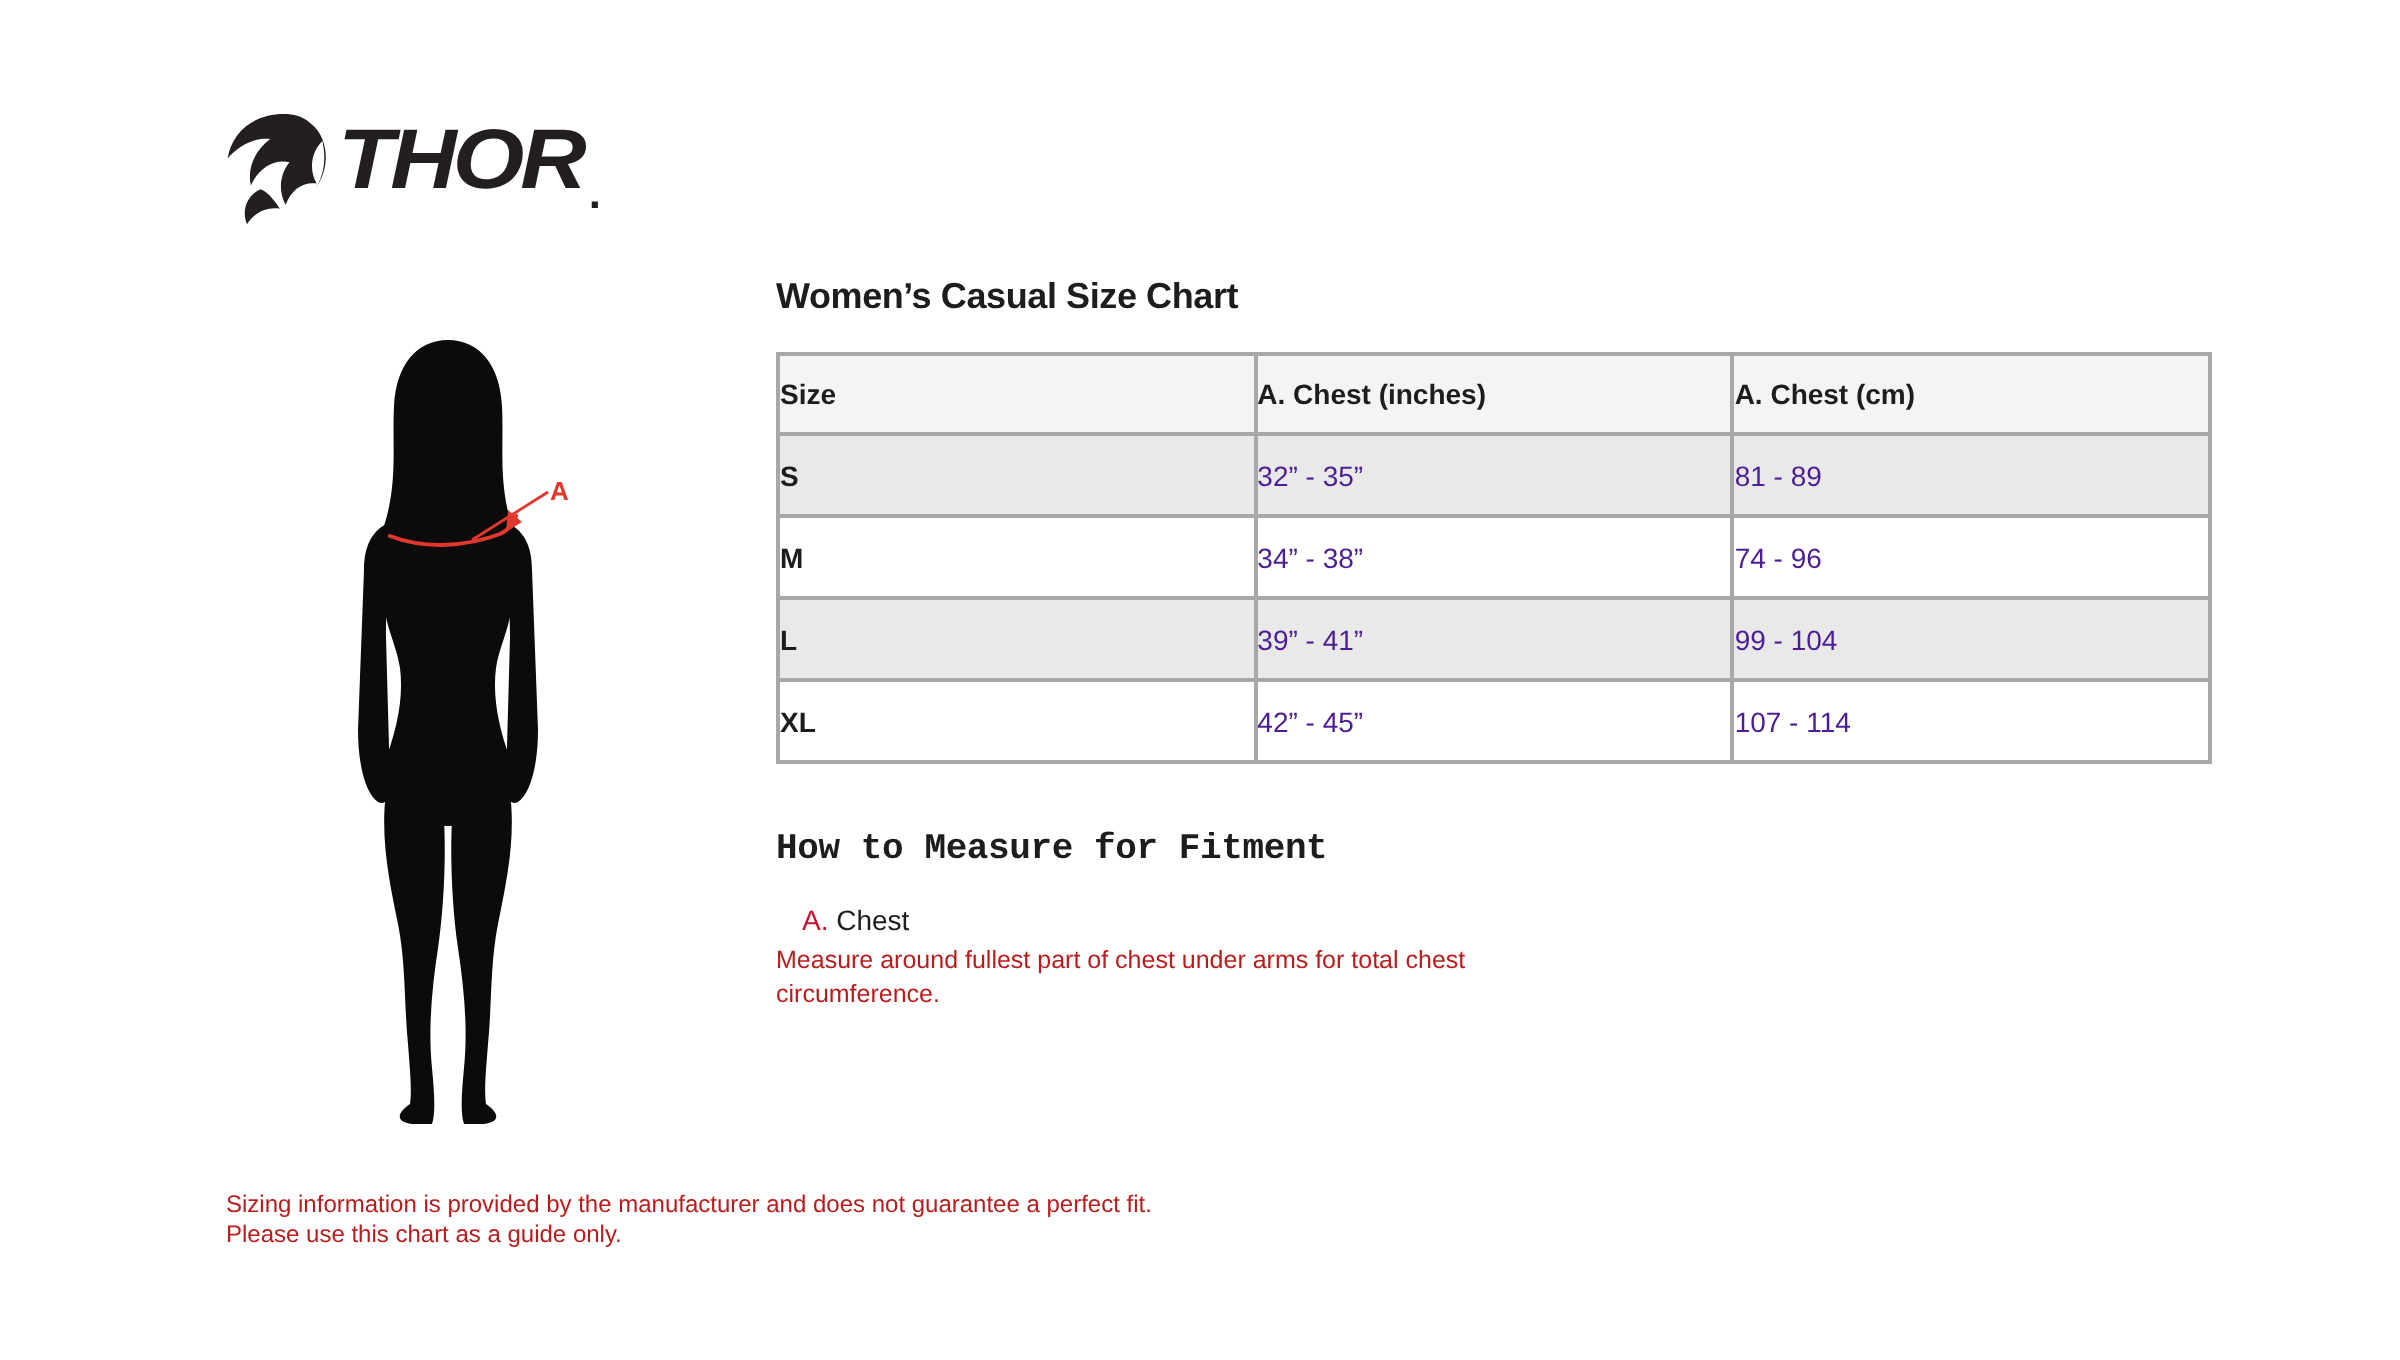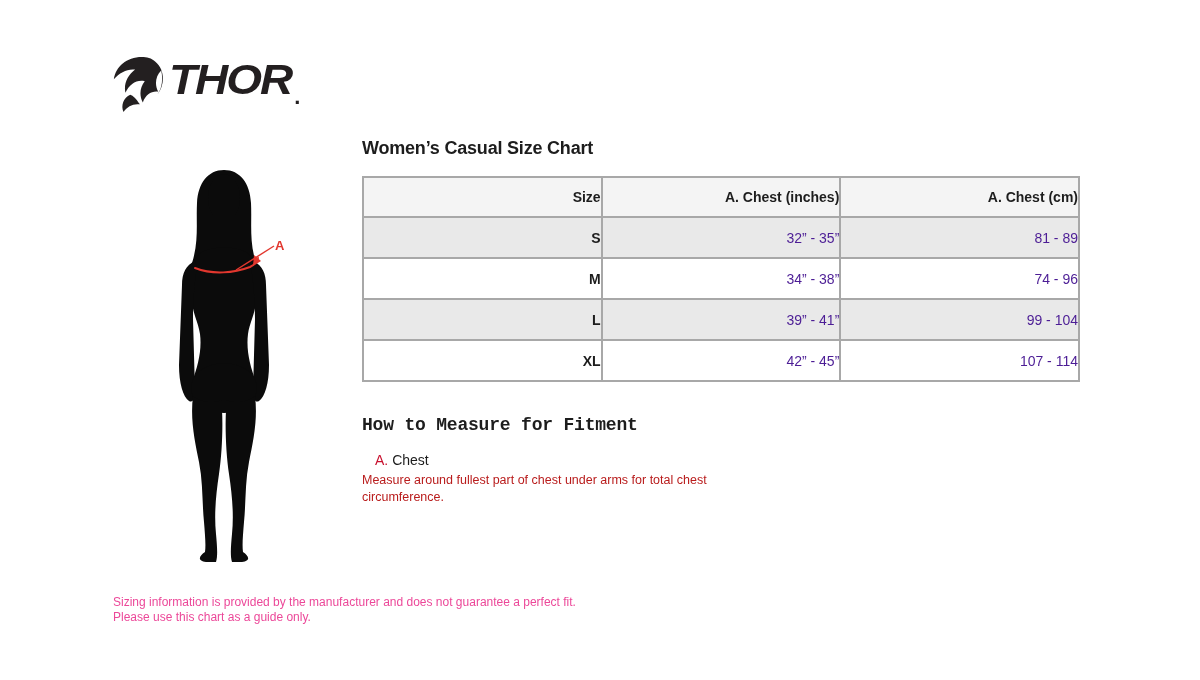--- a/index.html
+++ b/index.html
@@ -56,40 +56,40 @@
   .annot-a {
     fill: #e2372e;
     font-family: "Liberation Sans", sans-serif;
     font-size: 13px;
     font-weight: bold;
   }
 
   
   .content {
     position: absolute;
-    left: 362px;
+    left: 388px;
     top: 138px;
     width: 718px;
   }
   .section-title {
     font-size: 18px;
     font-weight: bold;
     color: #1d1d1d;
     letter-spacing: -0.2px;
   }
   .chart-title { margin-bottom: 17px; }
 
   table.size-chart {
     width: 718px;
     border-collapse: collapse;
     table-layout: fixed;
   }
   .size-chart th, .size-chart td {
     border: 2px solid #a8a8a8;
-    text-align: right;
+    text-align: left;
     vertical-align: middle;
   }
   .size-chart th {
     height: 40px;
     background: #f4f4f4;
     font-size: 14px;
     font-weight: bold;
     color: #1d1d1d;
   }
   .size-chart td { height: 41px; font-size: 14px; color: #4c1d95; background: #ffffff; }
@@ -107,21 +107,21 @@
     width: 400px;
     line-height: 1.38;
   }
 
   
   .footer {
     position: absolute;
     left: 113px;
     top: 595px;
     font-size: 12px;
-    color: #ec4899;
+    color: #b91c1c;
     line-height: 1.25;
   }
 </style>
 </head>
 <body>
 
 <div class="page">
 
   <div class="logo">
     <span class="logo-icon">

